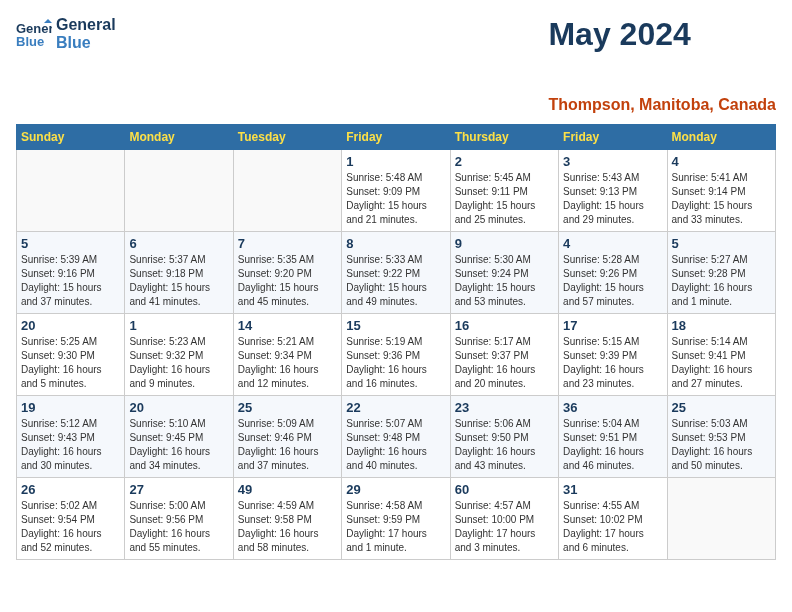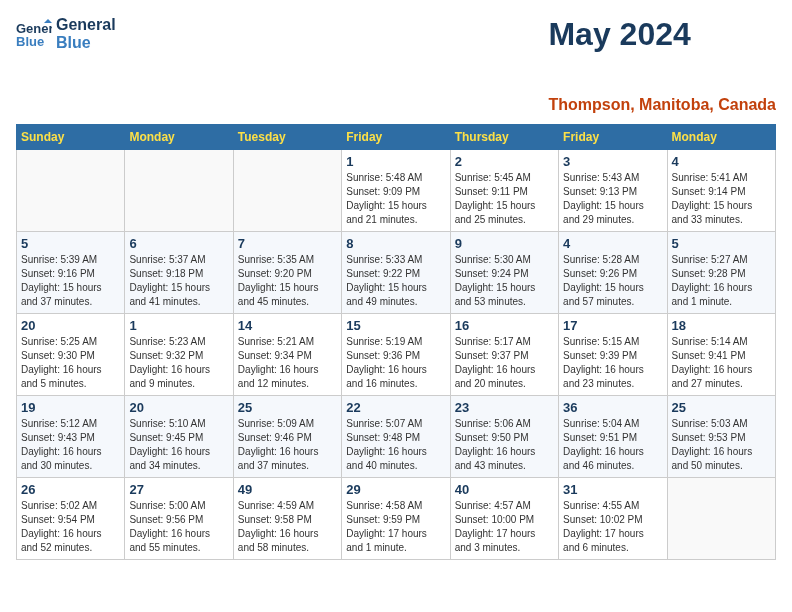--- a/index.html
+++ b/index.html
@@ -234,21 +234,21 @@
         </td>
         <td>
           <div class="day-num">49</div>
           <div class="day-detail">Sunrise: 4:59 AM<br>Sunset: 9:58 PM<br>Daylight: 16 hours<br>and 58 minutes.</div>
         </td>
         <td>
           <div class="day-num">29</div>
           <div class="day-detail">Sunrise: 4:58 AM<br>Sunset: 9:59 PM<br>Daylight: 17 hours<br>and 1 minute.</div>
         </td>
         <td>
-          <div class="day-num">40</div>
+          <div class="day-num">60</div>
           <div class="day-detail">Sunrise: 4:57 AM<br>Sunset: 10:00 PM<br>Daylight: 17 hours<br>and 3 minutes.</div>
         </td>
         <td>
           <div class="day-num">31</div>
           <div class="day-detail">Sunrise: 4:55 AM<br>Sunset: 10:02 PM<br>Daylight: 17 hours<br>and 6 minutes.</div>
         </td>
         <td class="empty-cell"></td>
       </tr>
     </tbody>
 </table>

